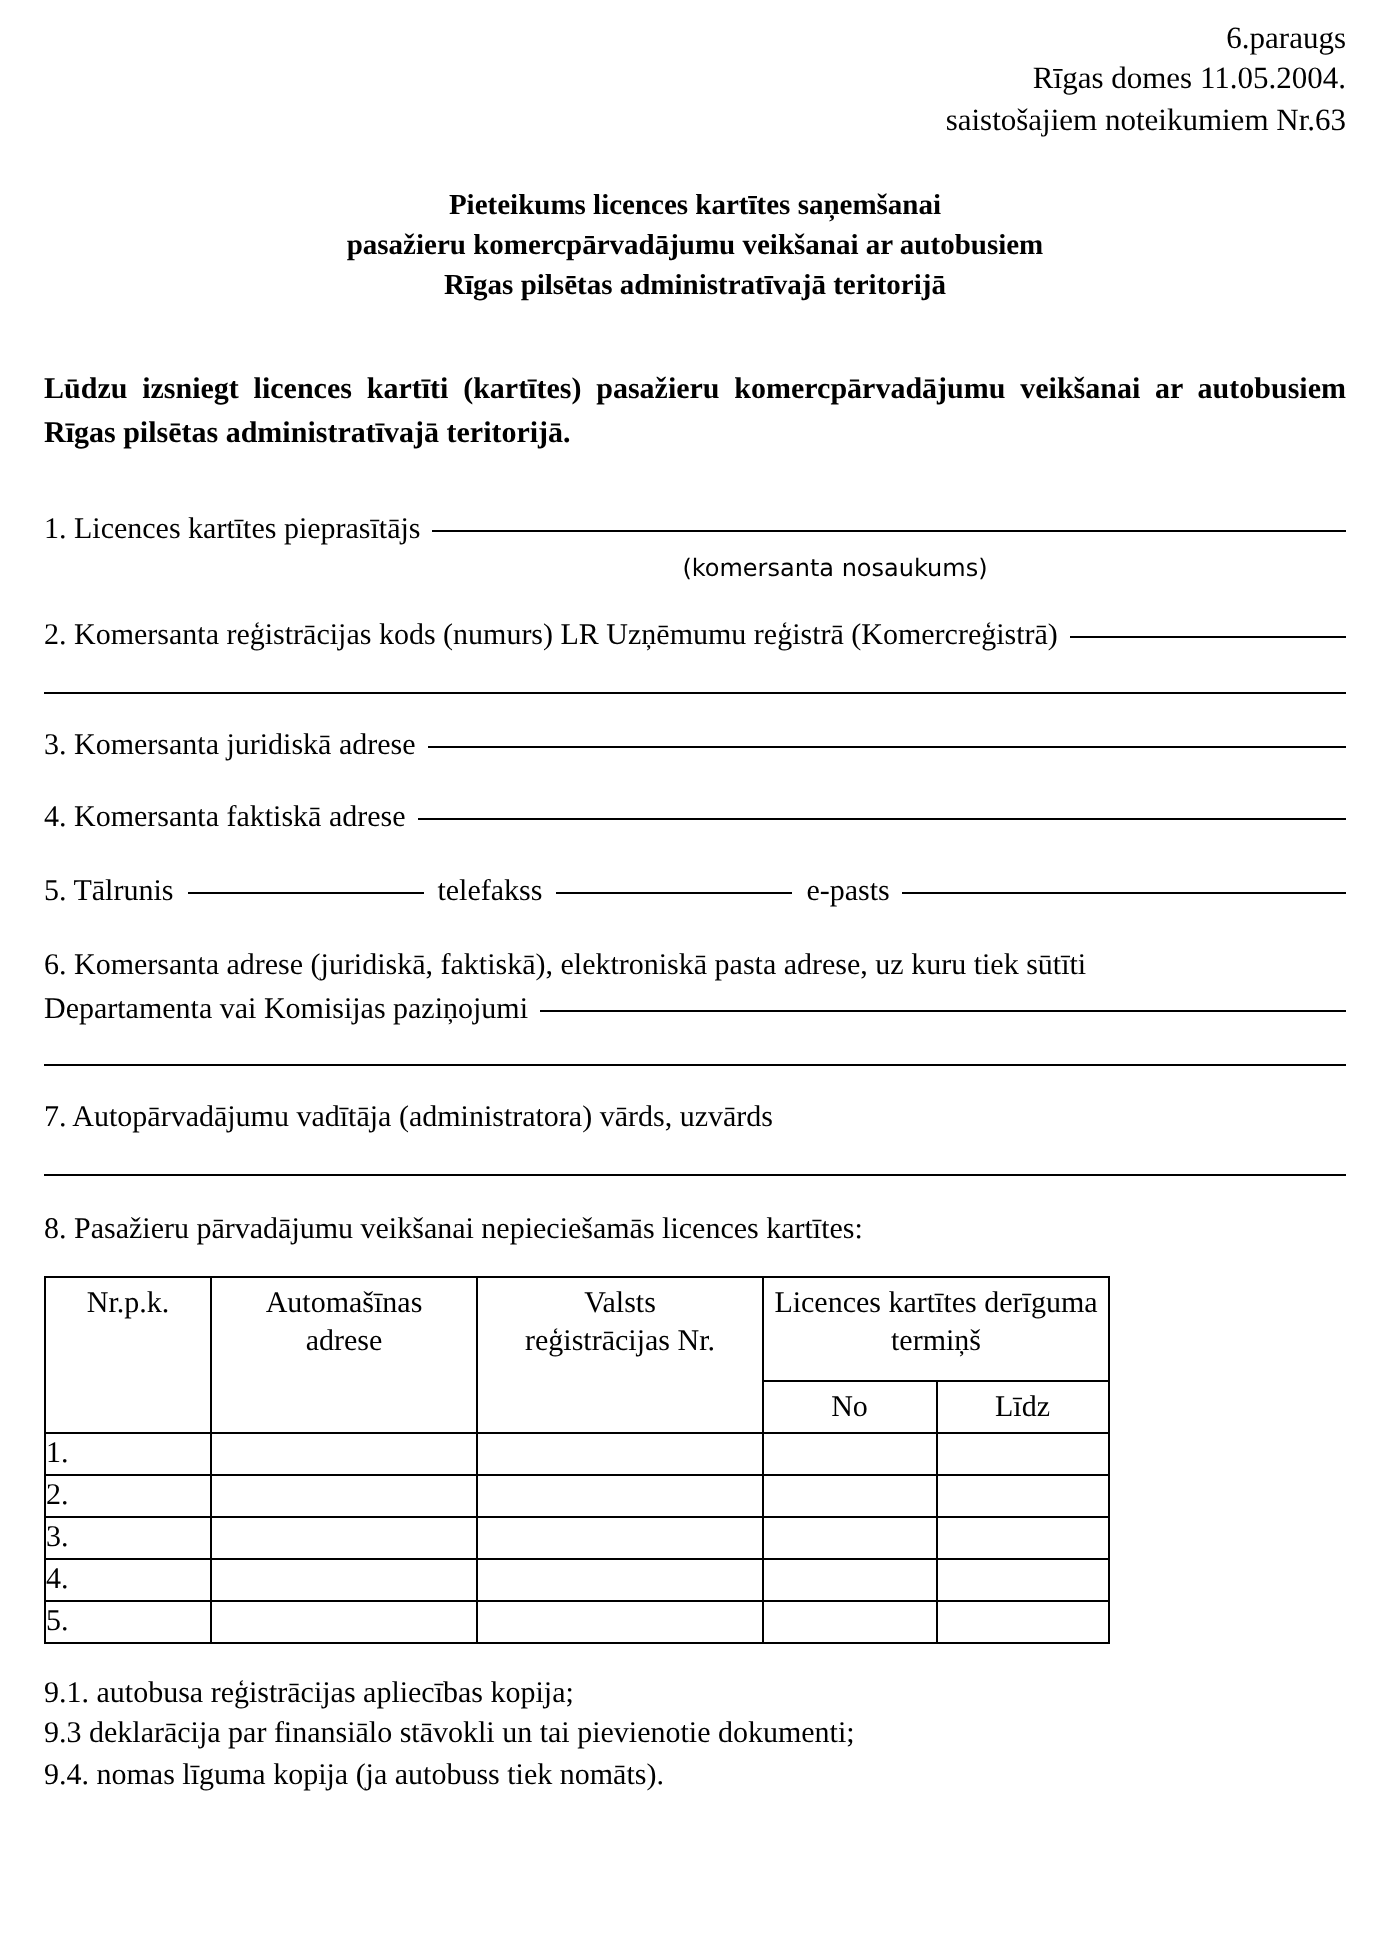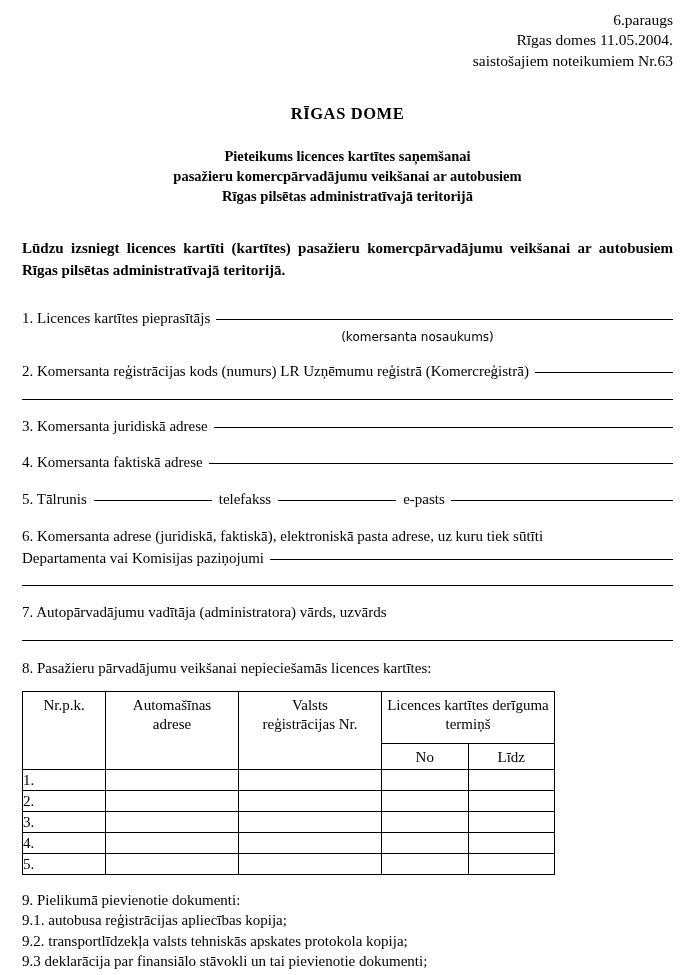--- a/index.html
+++ b/index.html
@@ -150,21 +150,20 @@
 <body>
 
 <div class="page">
 
   <div class="doc-header">
     <div>6.paraugs</div>
     <div>Rīgas domes 11.05.2004.</div>
     <div>saistošajiem noteikumiem Nr.63</div>
   </div>
 
-  <div class="org-title">RĪGAS DOME</div>
 
   <div class="form-title">
     <div>Pieteikums licences kartītes saņemšanai</div>
     <div>pasažieru komercpārvadājumu veikšanai ar autobusiem</div>
     <div>Rīgas pilsētas administratīvajā teritorijā</div>
   </div>
 
   <div class="lead">Lūdzu izsniegt licences kartīti (kartītes) pasažieru komercpārvadājumu veikšanai ar autobusiem Rīgas pilsētas  administratīvajā teritorijā.</div>
 
   <div style="margin-top:28px;">
@@ -274,20 +273,18 @@
         <td class="row-nr">5.</td>
         <td class="row-blank"></td>
         <td class="row-blank"></td>
         <td class="row-blank"></td>
         <td class="row-blank"></td>
       </tr>
     </tbody>
   </table>
 
   <div class="list9" style="margin-top:15px;">
-    <div>9. Pielikumā pievienotie dokumenti:</div>
     <div>9.1. autobusa  reģistrācijas apliecības kopija;</div>
-    <div>9.2. transportlīdzekļa valsts tehniskās apskates protokola kopija;</div>
     <div>9.3  deklarācija par finansiālo stāvokli  un tai pievienotie dokumenti;</div>
     <div>9.4. nomas līguma kopija (ja autobuss tiek nomāts).</div>
   </div>
 
 </div>
 
 </body></html>

